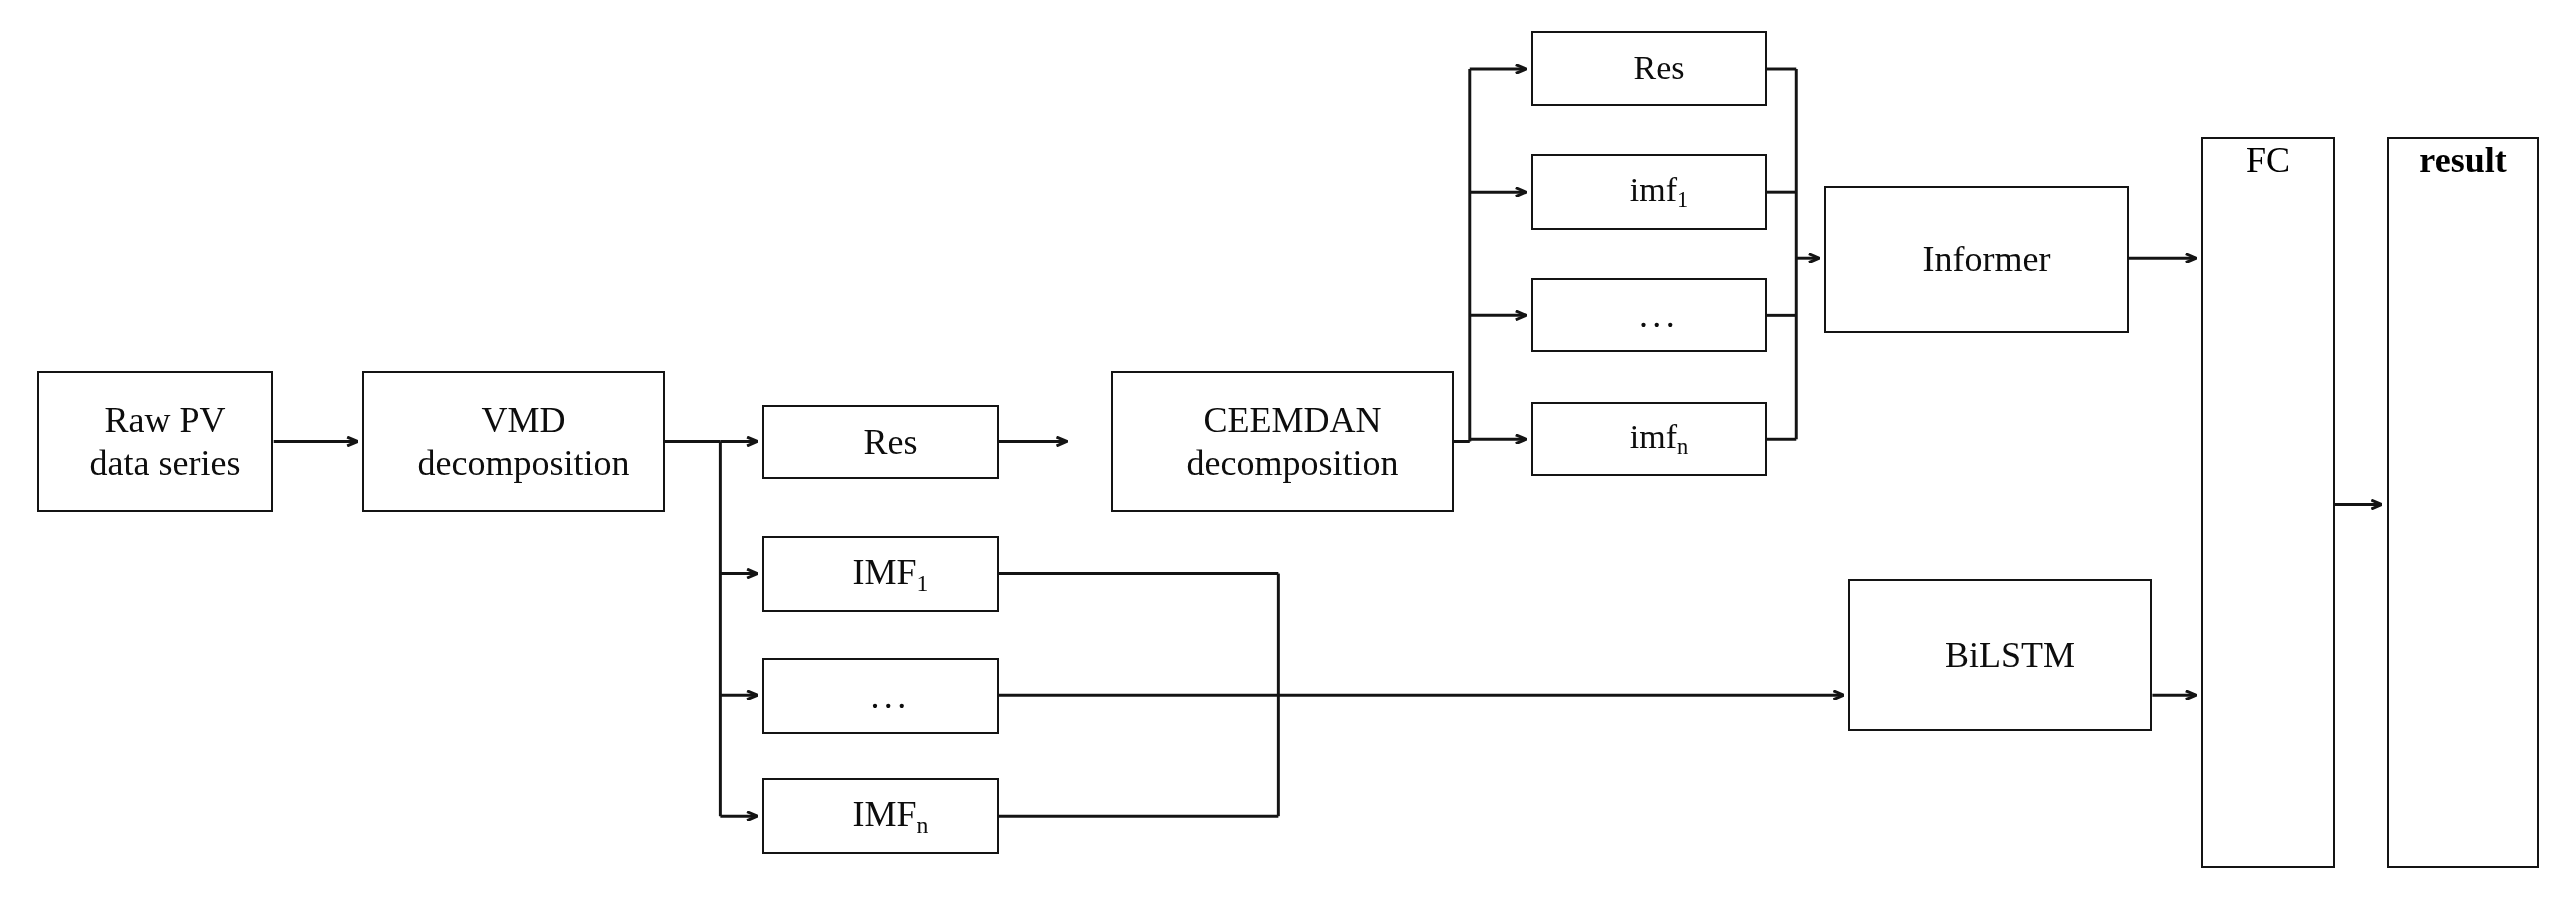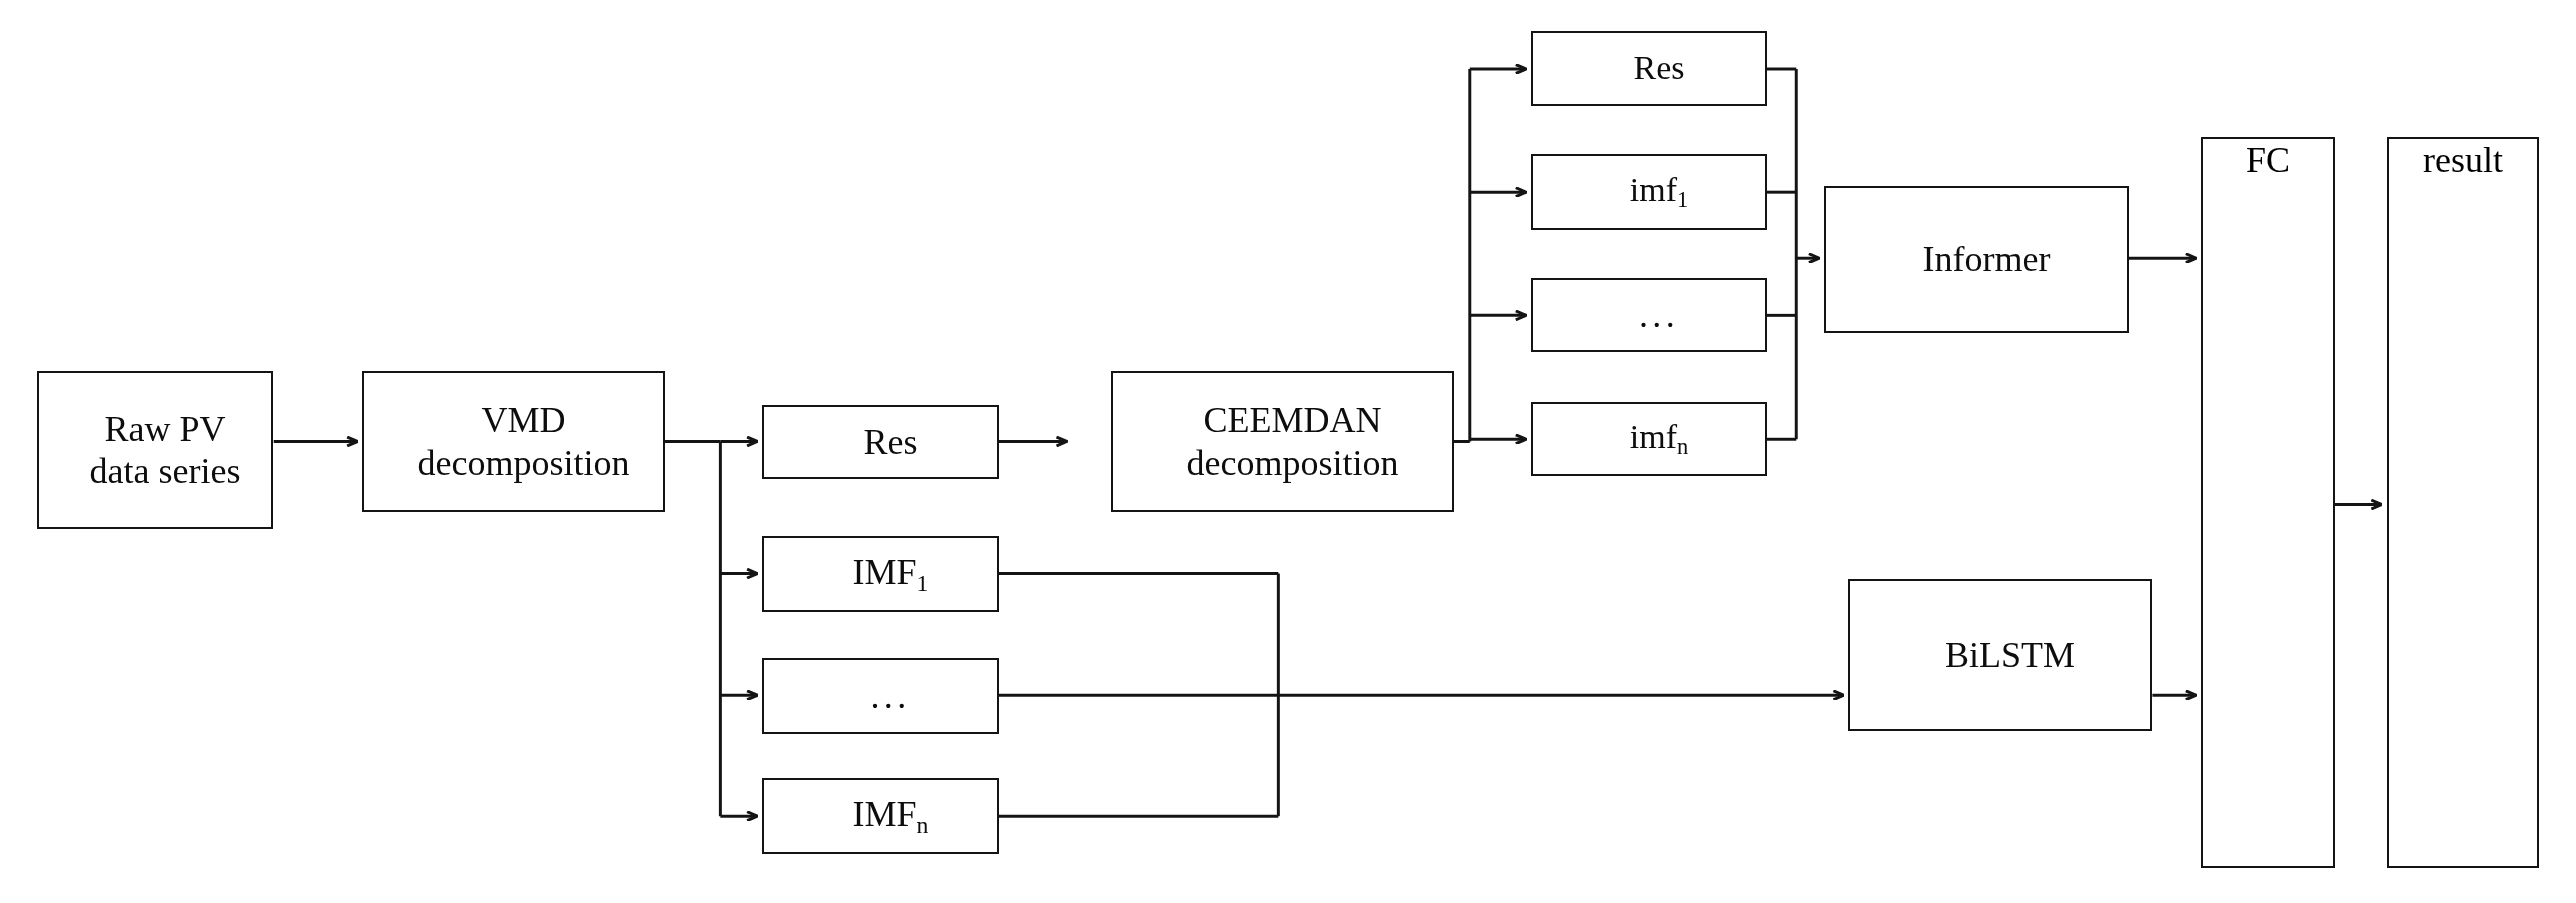--- a/index.html
+++ b/index.html
@@ -81,21 +81,21 @@
     <line x1="1722" y1="773" x2="1722" y2="1100"></line>
     <line x1="1722" y1="937" x2="2483" y2="937" marker-end="url(#ah)"></line>
 
     <line x1="2868" y1="348" x2="2958" y2="348" marker-end="url(#ah)"></line>
 
     <line x1="2900" y1="937" x2="2958" y2="937" marker-end="url(#ah)"></line>
 
     <line x1="3145" y1="680" x2="3208" y2="680" marker-end="url(#ah)"></line>
   </svg>
 
-  <div class="node f-48" style="left:37px;top:371px;width:236px;height:158px;">
+  <div class="node f-48" style="left:37px;top:371px;width:236px;height:141px;">
     <span class="lbl">Raw PV
 data series</span>
   </div>
 
   <div class="node f-48" style="left:362px;top:371px;width:303px;height:141px;">
     <span class="lbl">VMD
 decomposition</span>
   </div>
 
   <div class="node f-48" style="left:762px;top:405px;width:237px;height:74px;">
@@ -140,18 +140,18 @@
   </div>
 
   <div class="node f-48" style="left:1848px;top:579px;width:304px;height:152px;">
     <span class="lbl">BiLSTM</span>
   </div>
 
   <div class="vbar f-48" style="left:2201px;top:137px;width:134px;height:731px;">
     <span class="lbl">FC</span>
   </div>
 
-  <div class="vbar f-48" style="left:2387px;top:137px;width:152px;height:731px;">
+  <div class="vbar f-48" style="left:2387px;top:137px;width:152px;height:731px;font-weight:bold;">
     <span class="lbl">result</span>
   </div>
 
 </div>
 
 
 </body></html>

